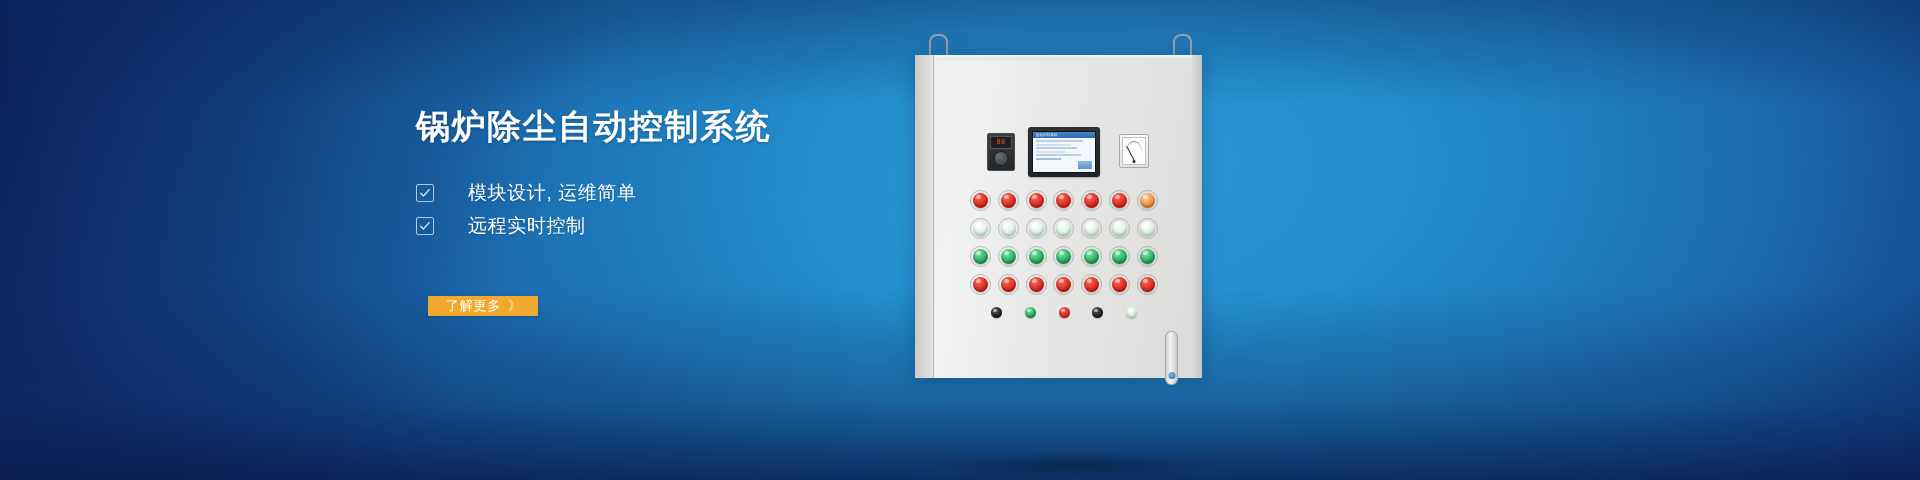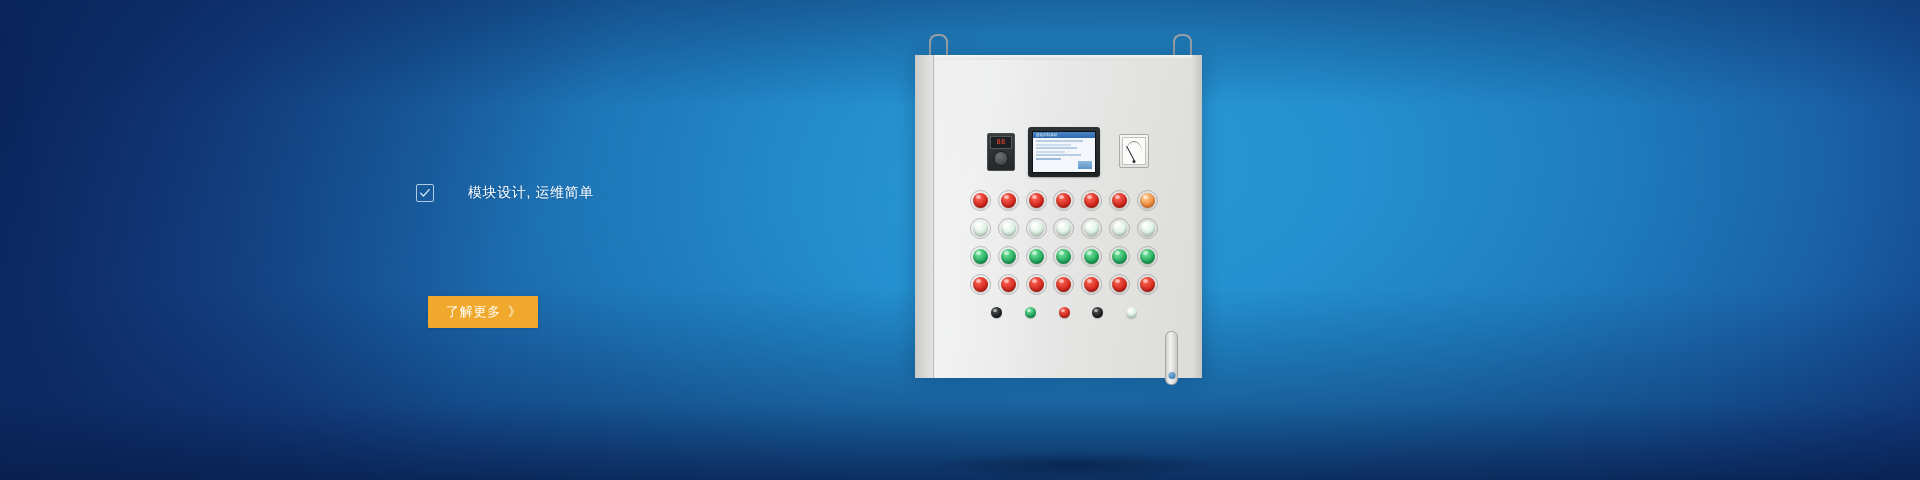--- a/index.html
+++ b/index.html
@@ -106,34 +106,34 @@
     border-radius: 2px;
     position: relative;
     margin-right: 34px;
   }
   .check-icon svg {
     position: absolute;
     left: 1px;
     top: 1px;
   }
   .feature-label {
-    font-size: 14px;
+    font-size: 19px;
     color: #ffffff;
     letter-spacing: 0.6px;
     white-space: nowrap;
     font-weight: 400;
     text-shadow: 0 1px 2px rgba(6,30,70,0.25);
   }
 
   .cta-button {
     position: absolute;
     left: 12px;
     top: 296px;
     width: 110px;
-    height: 32px;
+    height: 20px;
     background: #f0a92c;
     border: none;
     border-radius: 1px;
     color: #ffffff;
     font-family: "Liberation Sans", "DejaVu Sans", sans-serif;
     font-size: 13px;
     letter-spacing: 0.8px;
     cursor: pointer;
     display: flex;
     align-items: center;
@@ -451,33 +451,42 @@
 
   <div class="bg-base"></div>
   <div class="bg-diag"></div>
   <div class="bg-diag2"></div>
   <div class="bg-vignette-left"></div>
   <div class="bg-vignette-bottom"></div>
   <div class="bg-vignette-top"></div>
 
   <div class="content">
 
+    <div class="page-title">锅炉除尘自动控制系统</div>
 
     <div class="feature-list">
 
       <div class="feature-item">
         <span class="check-icon">
           <svg width="14" height="14" viewBox="0 0 14 14">
             <path d="M2.6 7.1 L5.4 10 L11.2 3.6" fill="none" stroke="#d7ecfa" stroke-width="1.3" stroke-linecap="round" stroke-linejoin="round"></path>
           </svg>
         </span>
         <span class="feature-label">模块设计, 运维简单</span>
       </div>
 
 
+      <div class="feature-item">
+        <span class="check-icon">
+          <svg width="14" height="14" viewBox="0 0 14 14">
+            <path d="M2.6 7.1 L5.4 10 L11.2 3.6" fill="none" stroke="#d7ecfa" stroke-width="1.3" stroke-linecap="round" stroke-linejoin="round"></path>
+          </svg>
+        </span>
+        <span class="feature-label">远程实时控制</span>
+      </div>
 
     </div>
 
     <button class="cta-button">
       <span class="cta-label">了解更多</span>
       <span class="cta-arrow">》</span>
     </button>
 
   </div>
 

